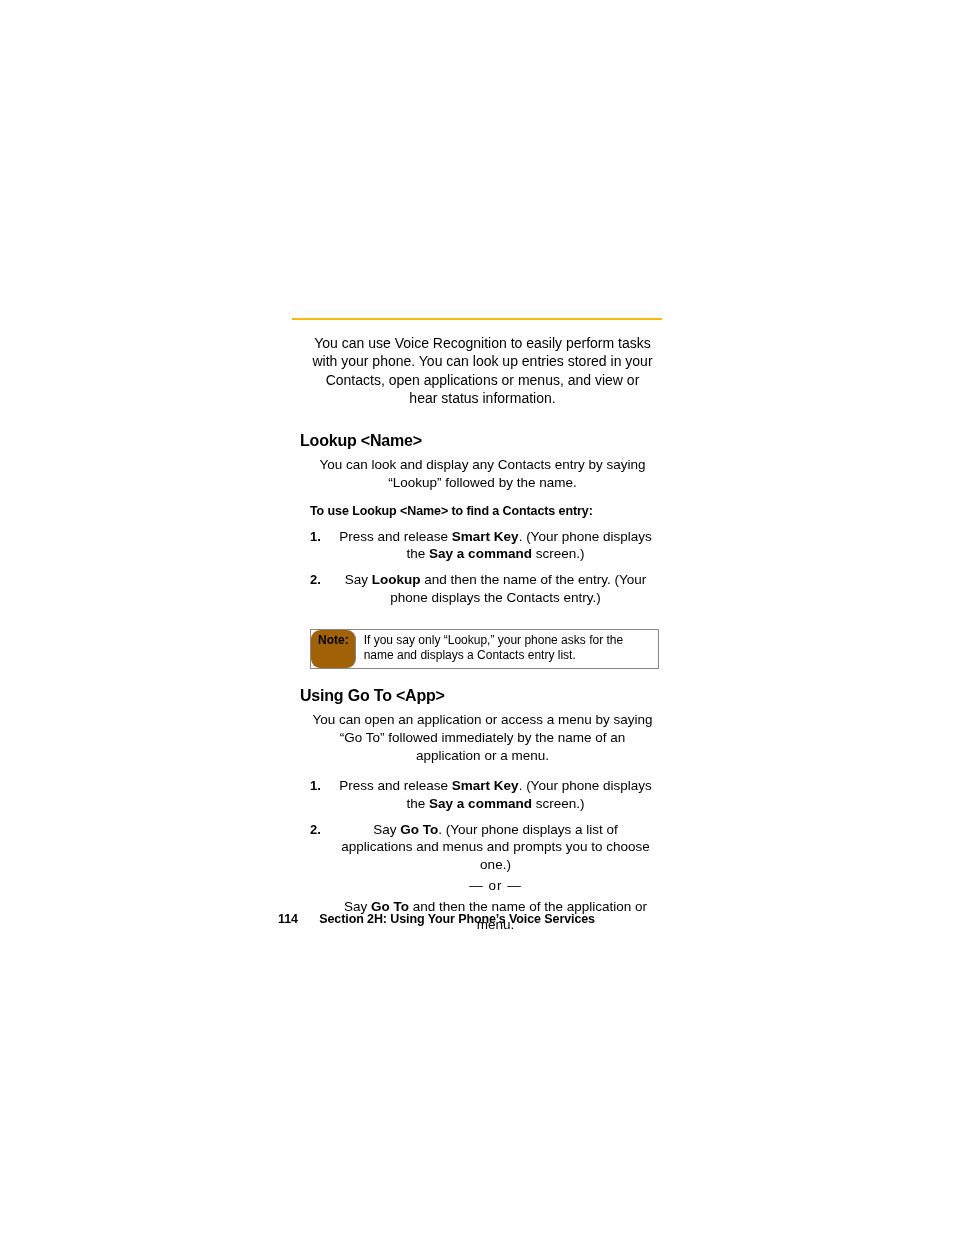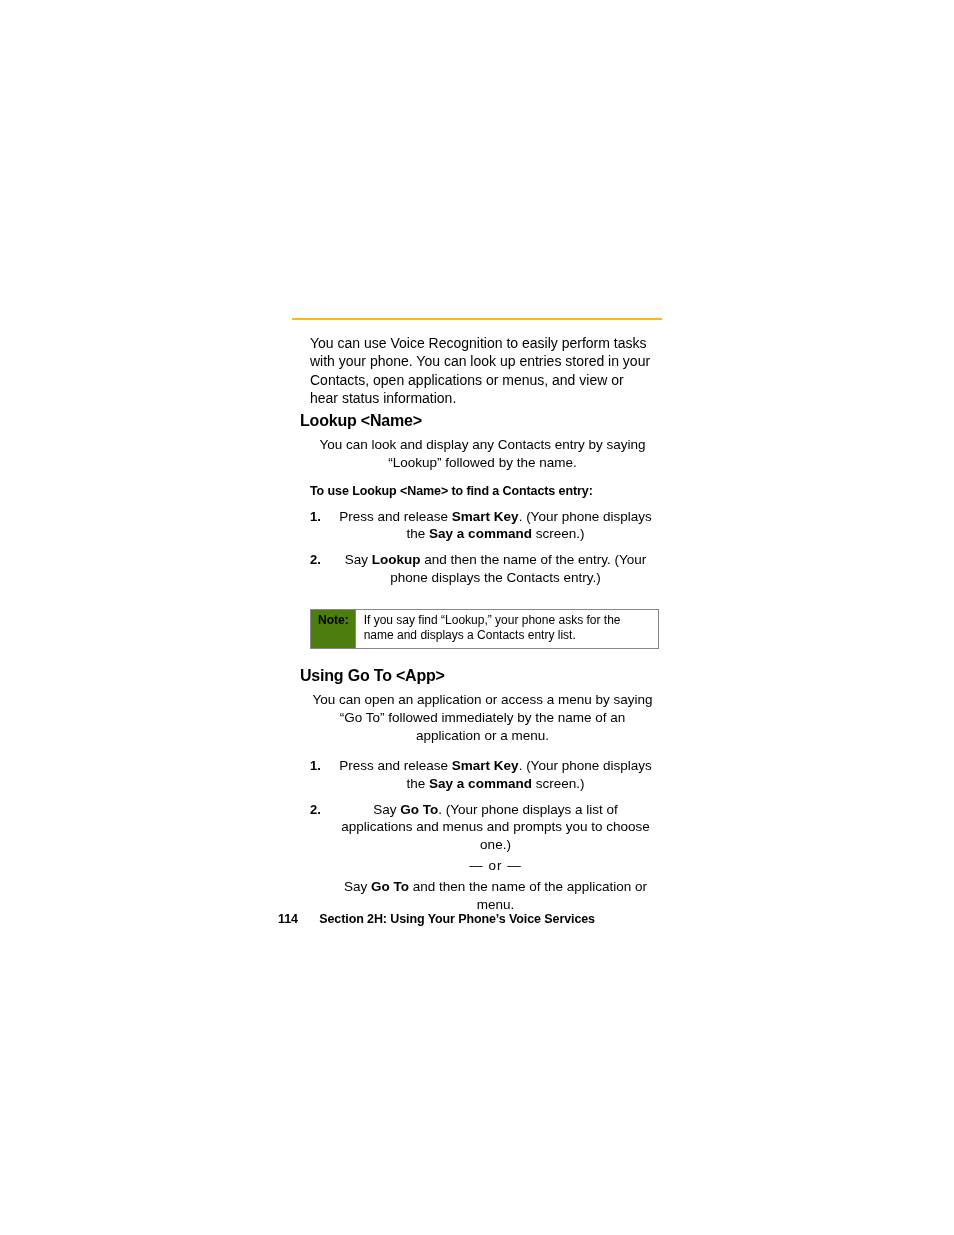--- a/index.html
+++ b/index.html
@@ -27,22 +27,23 @@
   }
   .rule {
     height: 2px;
     background: #fdb913; 
     margin: 0 0 14px 0;
     width: 370px;
   }
   .intro {
     font-size: 14px;
     line-height: 1.32;
-    margin: 0 0 4px 18px;
+    margin: 0 0 24px 18px;
     max-width: 345px;
+    text-align: center;
   }
   .h2 {
     font-size: 16px;
     font-weight: 700;
     letter-spacing: -0.2px;
     margin: 0 0 6px 8px;
   }
   .para {
     font-size: 13.5px;
     line-height: 1.32;
@@ -83,28 +84,29 @@
   .b { font-weight: 700; }
   .notebox {
     display: flex;
     border: 1px solid #888;
     margin: 2px 5px 18px 18px;
     max-width: 348px;
     font-size: 12px;
     line-height: 1.28;
   }
   .notebox .label {
-    background: #4d7c0f;
+    background: #a16207;
     font-weight: 700;
     padding: 3px 6px 15px 7px;
     border-right: 1px solid #888;
     white-space: nowrap;
     align-self: stretch;
     display: flex;
     align-items: flex-start;
+    border-radius: 9px;
   }
   .notebox .body {
     padding: 3px 8px 5px 8px;
   }
   .footer {
     position: absolute;
     left: 278px;
     top: 912px;
     font-size: 12.5px;
     font-weight: 700;
@@ -134,21 +136,21 @@
     <li>
       <span>Press and release </span><span class="b">Smart Key</span><span>. (Your phone displays the </span><span class="b">Say a command</span><span> screen.)</span>
     </li>
     <li>
       <span>Say </span><span class="b">Lookup</span><span> and then the name of the entry. (Your phone displays the Contacts entry.)</span>
     </li>
   </ol>
 
   <div class="notebox">
     <div class="label">Note:</div>
-    <div class="body">If you say find “Lookup,” your phone asks for the name and displays a Contacts entry list.</div>
+    <div class="body">If you say only “Lookup,” your phone asks for the name and displays a Contacts entry list.</div>
   </div>
 
   <div class="h2">Using Go To &lt;App&gt;</div>
   <p class="para">You can open an application or access a menu by saying “Go To” followed immediately by the name of an application or a menu.</p>
 
   <ol class="steps">
     <li>
       <span>Press and release </span><span class="b">Smart Key</span><span>. (Your phone displays the </span><span class="b">Say a command</span><span> screen.)</span>
     </li>
     <li>

